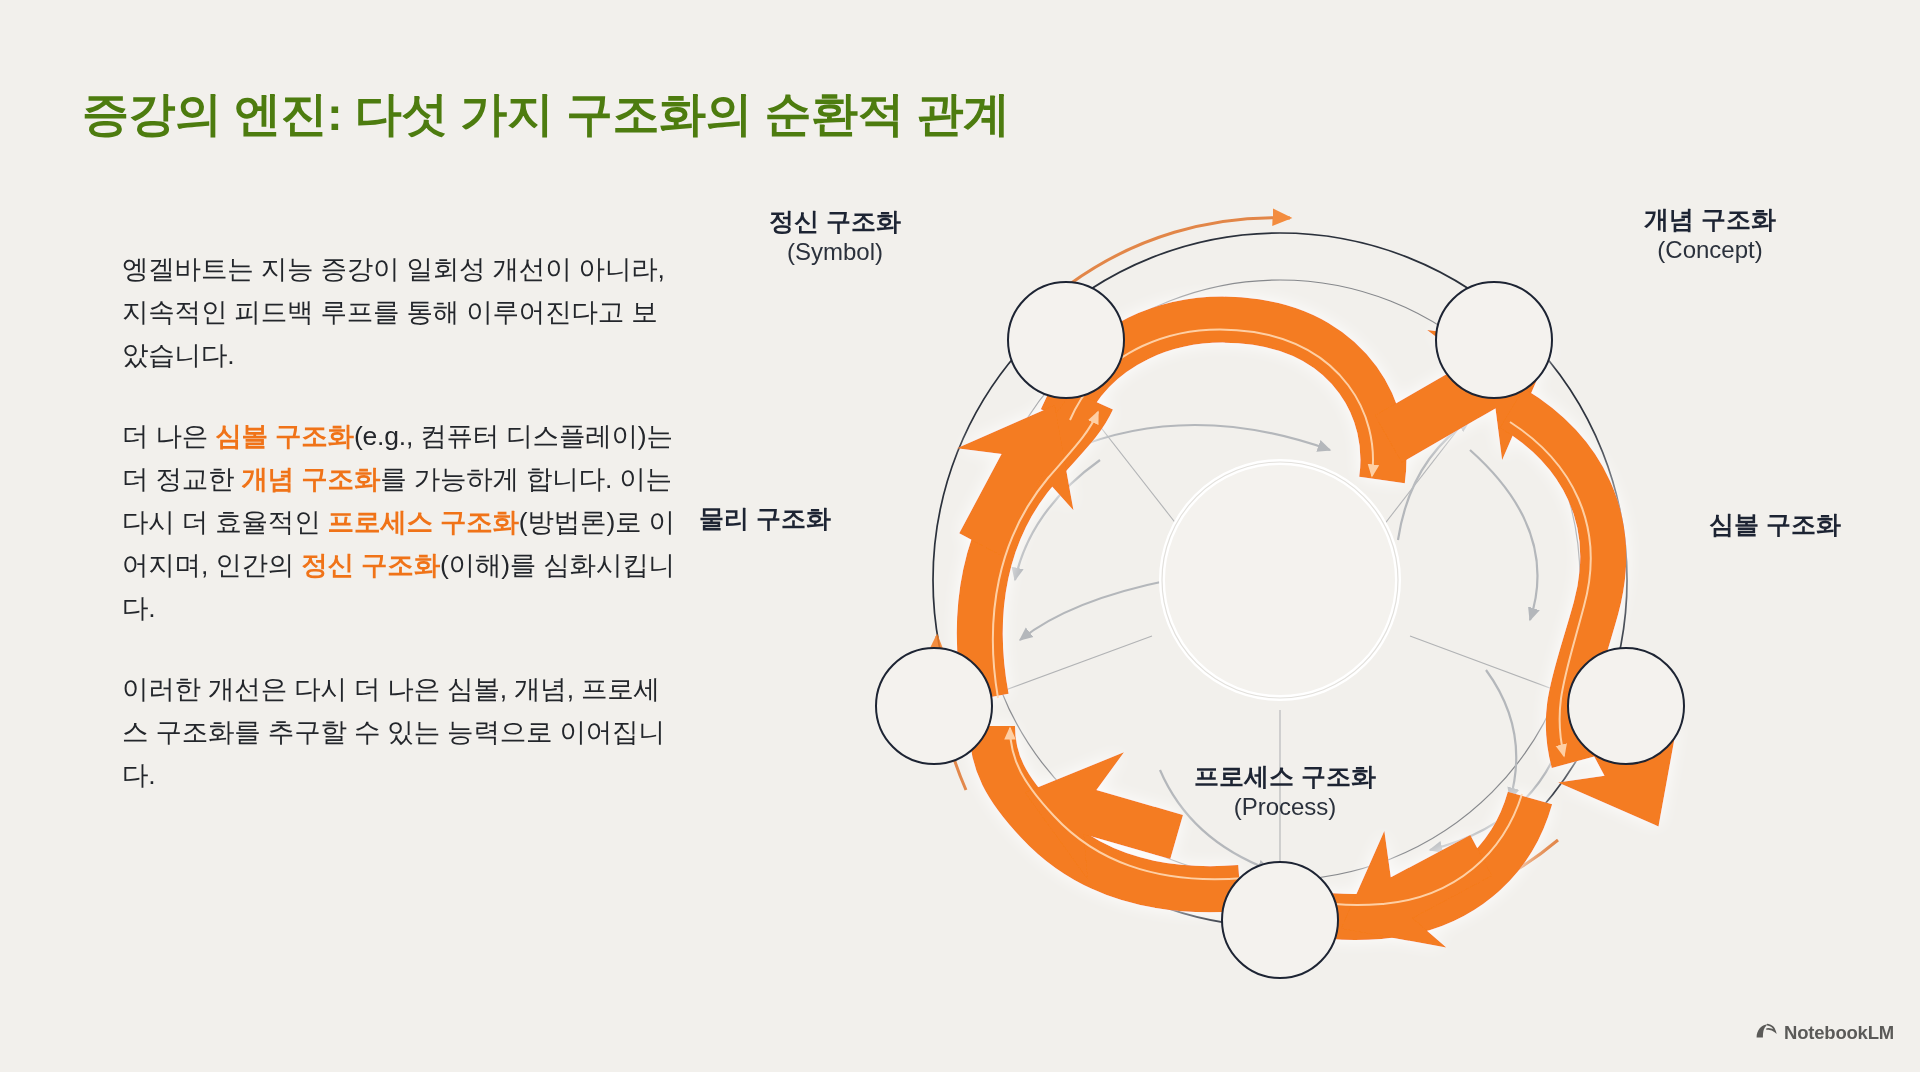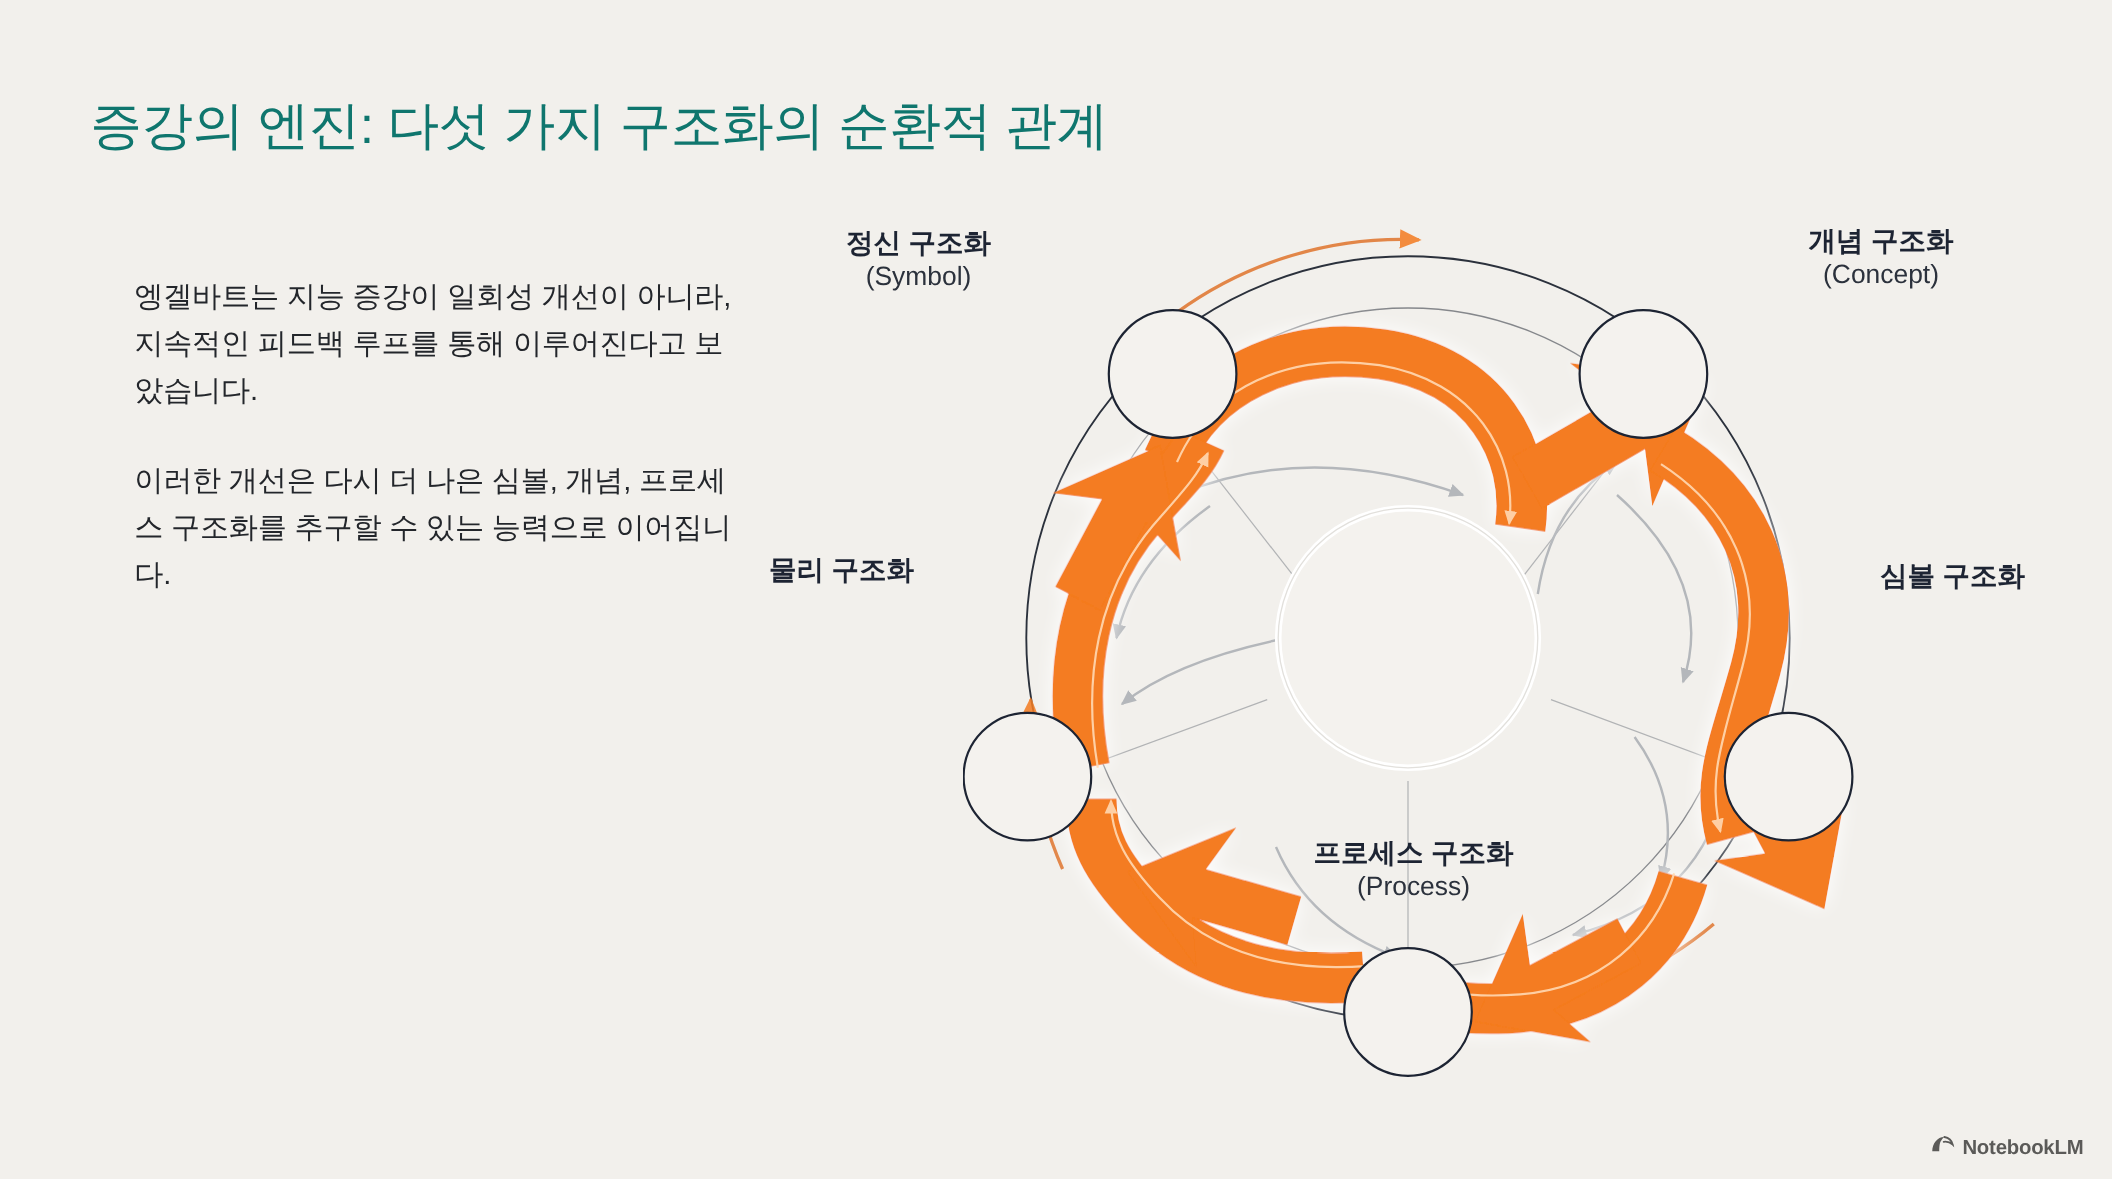--- a/index.html
+++ b/index.html
@@ -14,22 +14,22 @@
     overflow: hidden;
     position: relative;
   }
 
   
   .page-title {
     position: absolute;
     left: 82px;
     top: 52px;
     font-size: 47px;
-    font-weight: 400;
-    color: #0f766e;
+    font-weight: 700;
+    color: #4d7c0f;
     letter-spacing: -0.5px;
     white-space: nowrap;
   }
 
   
   .text-column {
     position: absolute;
     left: 84px;
     top: 248px;
     width: 560px;
@@ -80,40 +80,41 @@
   .lbl-mental   { left: 700px;  top: 205px; width: 270px; }
   .lbl-concept  { left: 1575px; top: 203px; width: 270px; }
   .lbl-symbol   { left: 1640px; top: 508px; width: 270px; }
   .lbl-process  { left: 1160px; top: 760px; width: 290px; }
   .lbl-physical { left: 635px;  top: 508px; width: 270px; }
 
   
   .watermark {
     position: absolute;
     right: 26px;
-    bottom: 18px;
+    bottom: 28px;
     display: flex;
-    align-items: flex-end;
+    align-items: flex-start;
     gap: 7px;
     opacity: 0.82;
   }
   .watermark .wm-text {
     font-size: 18.5px;
     font-weight: 600;
     color: #3a3a38;
     letter-spacing: -0.2px;
   }
 </style>
 </head>
 <body>
 
 <h1 class="page-title">증강의 엔진: 다섯 가지 구조화의 순환적 관계</h1>
 
 <div class="text-column">
   <p class="para"><span>엥겔바트는 지능 증강이 일회성 개선이 아니라, 지속적인 피드백 루프를 통해 이루어진다고 보았습니다.</span></p>
+  <p class="para"><span>더 나은 </span><span class="hl">심볼 구조화</span><span>(e.g., 컴퓨터 디스플레이)는 더 정교한 </span><span class="hl">개념 구조화</span><span>를 가능하게 합니다. 이는 다시 더 효율적인 </span><span class="hl">프로세스 구조화</span><span>(방법론)로 이어지며, 인간의 </span><span class="hl">정신 구조화</span><span>(이해)를 심화시킵니다.</span></p>
   <p class="para"><span>이러한 개선은 다시 더 나은 심볼, 개념, 프로세스 구조화를 추구할 수 있는 능력으로 이어집니다.</span></p>
 </div>
 
 <div class="diagram">
   <svg viewBox="0 0 1020 860" xmlns="http://www.w3.org/2000/svg">
     <defs>
 
       <filter id="glow" x="-25%" y="-25%" width="150%" height="150%">
         <feDropShadow dx="0" dy="0" stdDeviation="9" flood-color="#ffffff" flood-opacity="0.95"></feDropShadow>
       </filter>

